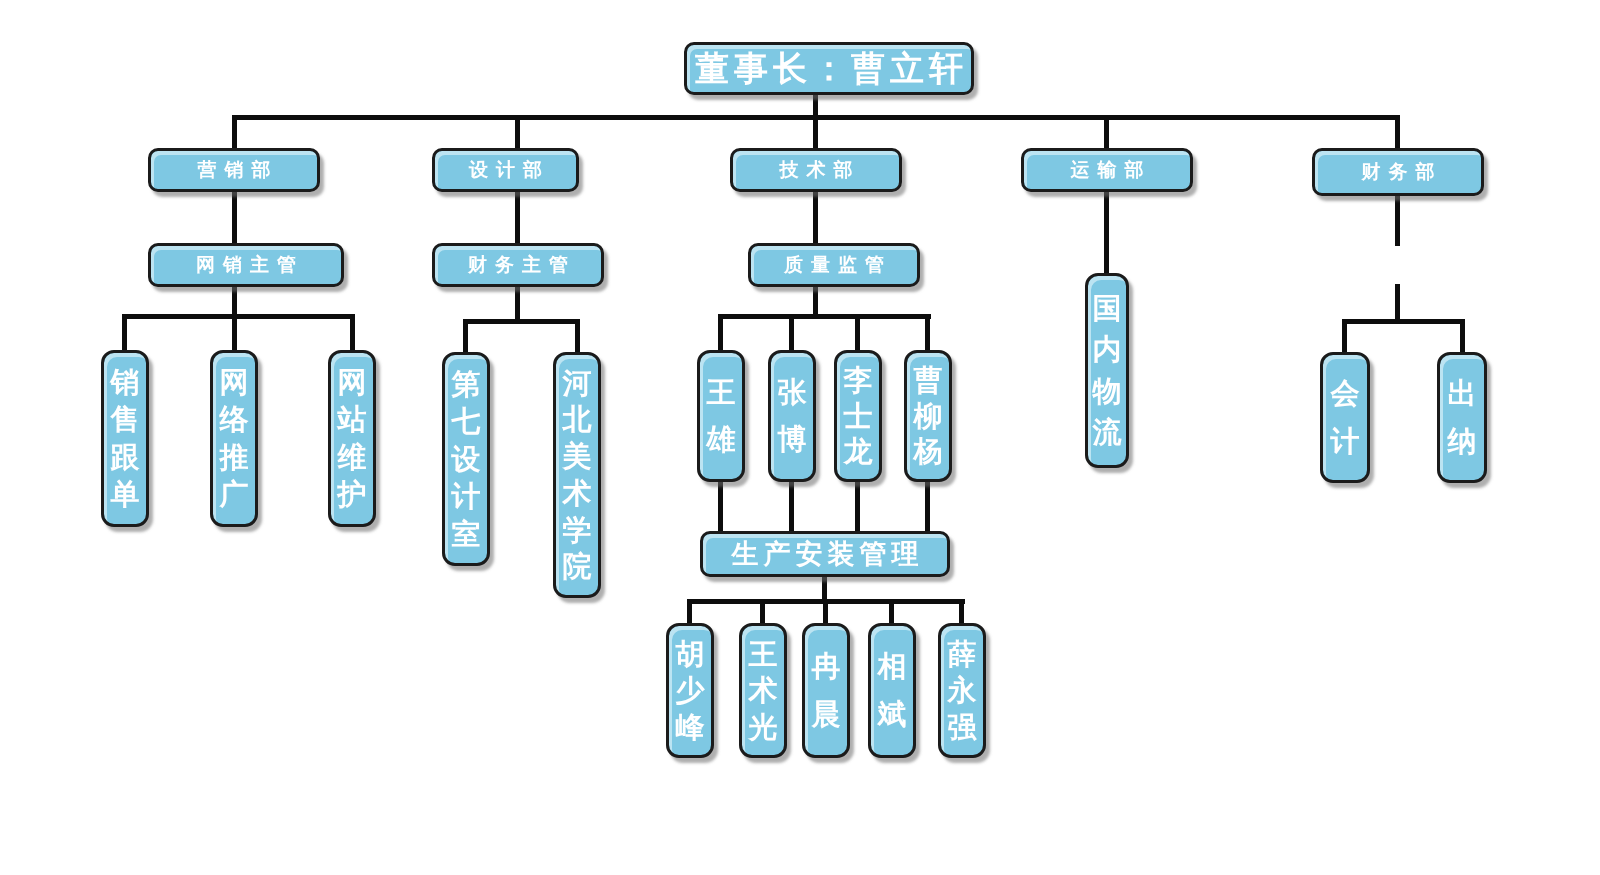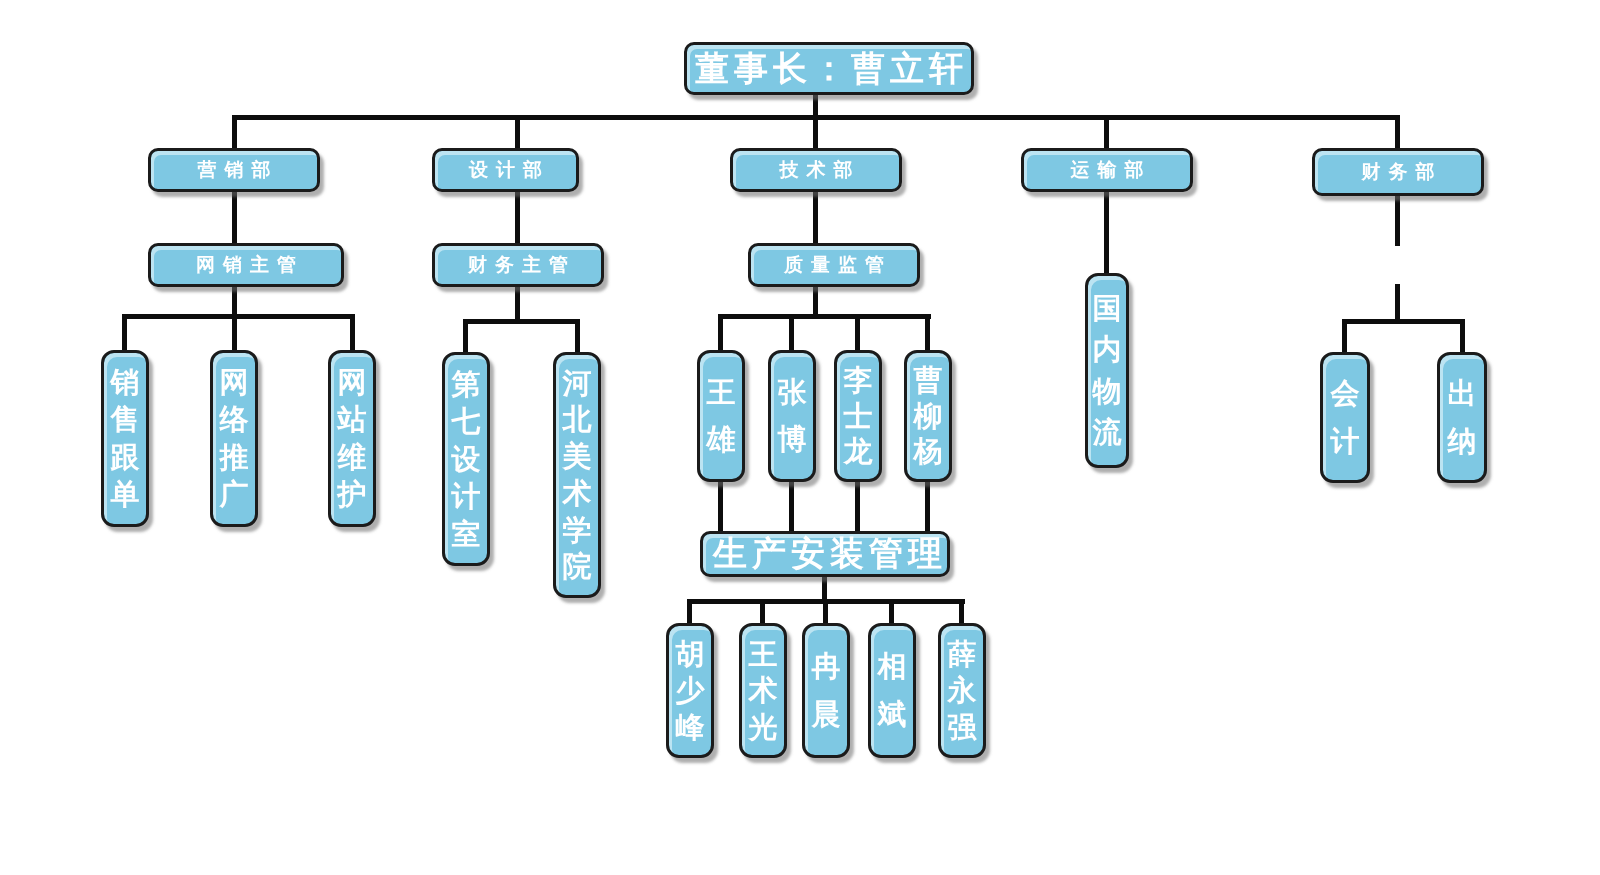--- a/index.html
+++ b/index.html
@@ -28,21 +28,21 @@
     box-shadow:4px 5px 3px rgba(110,110,110,.55), inset 3px 4px 0 var(--box-highlight);
     color:var(--text);
     display:flex;align-items:center;justify-content:center;
     font-weight:bold;font-size:19px;
     letter-spacing:8px;
     white-space:nowrap;
   }
   .box span{display:inline-block;margin-left:8px;}
   .box.root{font-size:34px;letter-spacing:5px;margin-left:14px;}
   .box.root span{margin-left:5px;}
-  .box.wide{font-size:34px;letter-spacing:5px;justify-content:flex-end;}
+  .box.wide{font-size:27px;letter-spacing:5px;}
   .box.wide span{margin-left:5px;}
 
   
   .vbox{
     position:absolute;z-index:2;
     background:var(--box-fill);
     border:3px solid var(--box-border);
     border-radius:13px;
     box-shadow:4px 5px 3px rgba(110,110,110,.55), inset 3px 4px 0 var(--box-highlight);
     color:var(--text);

